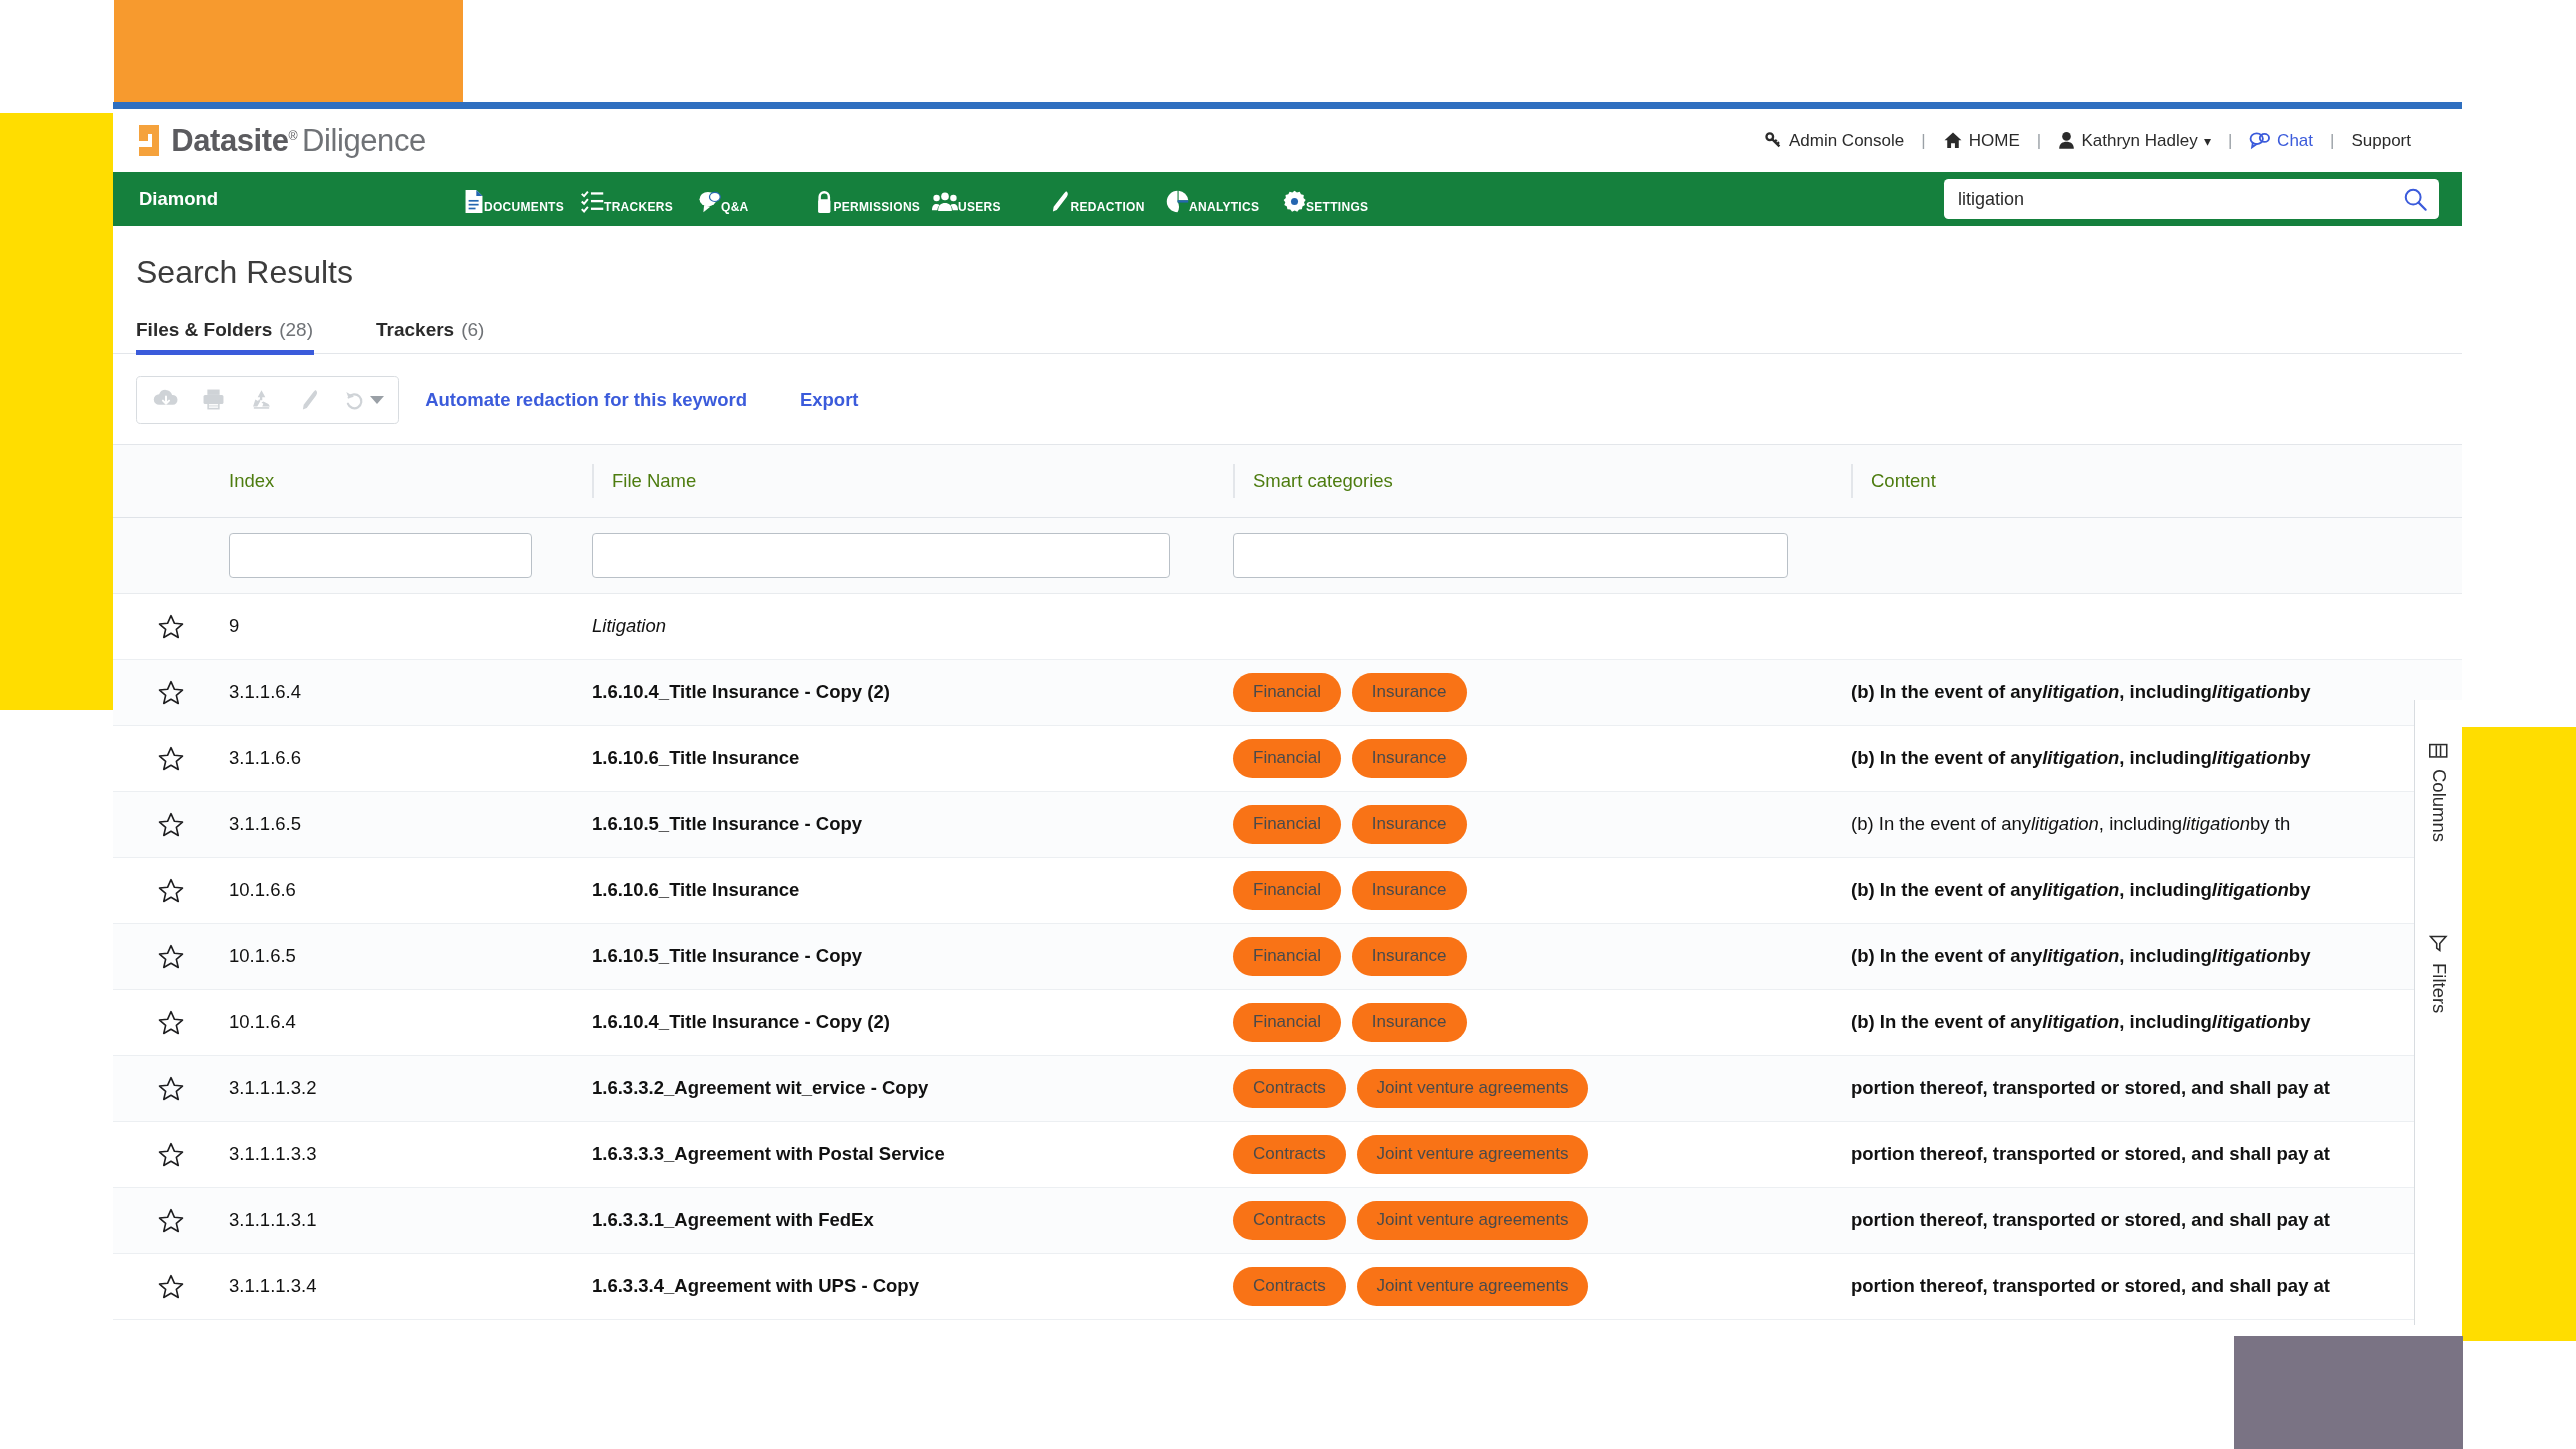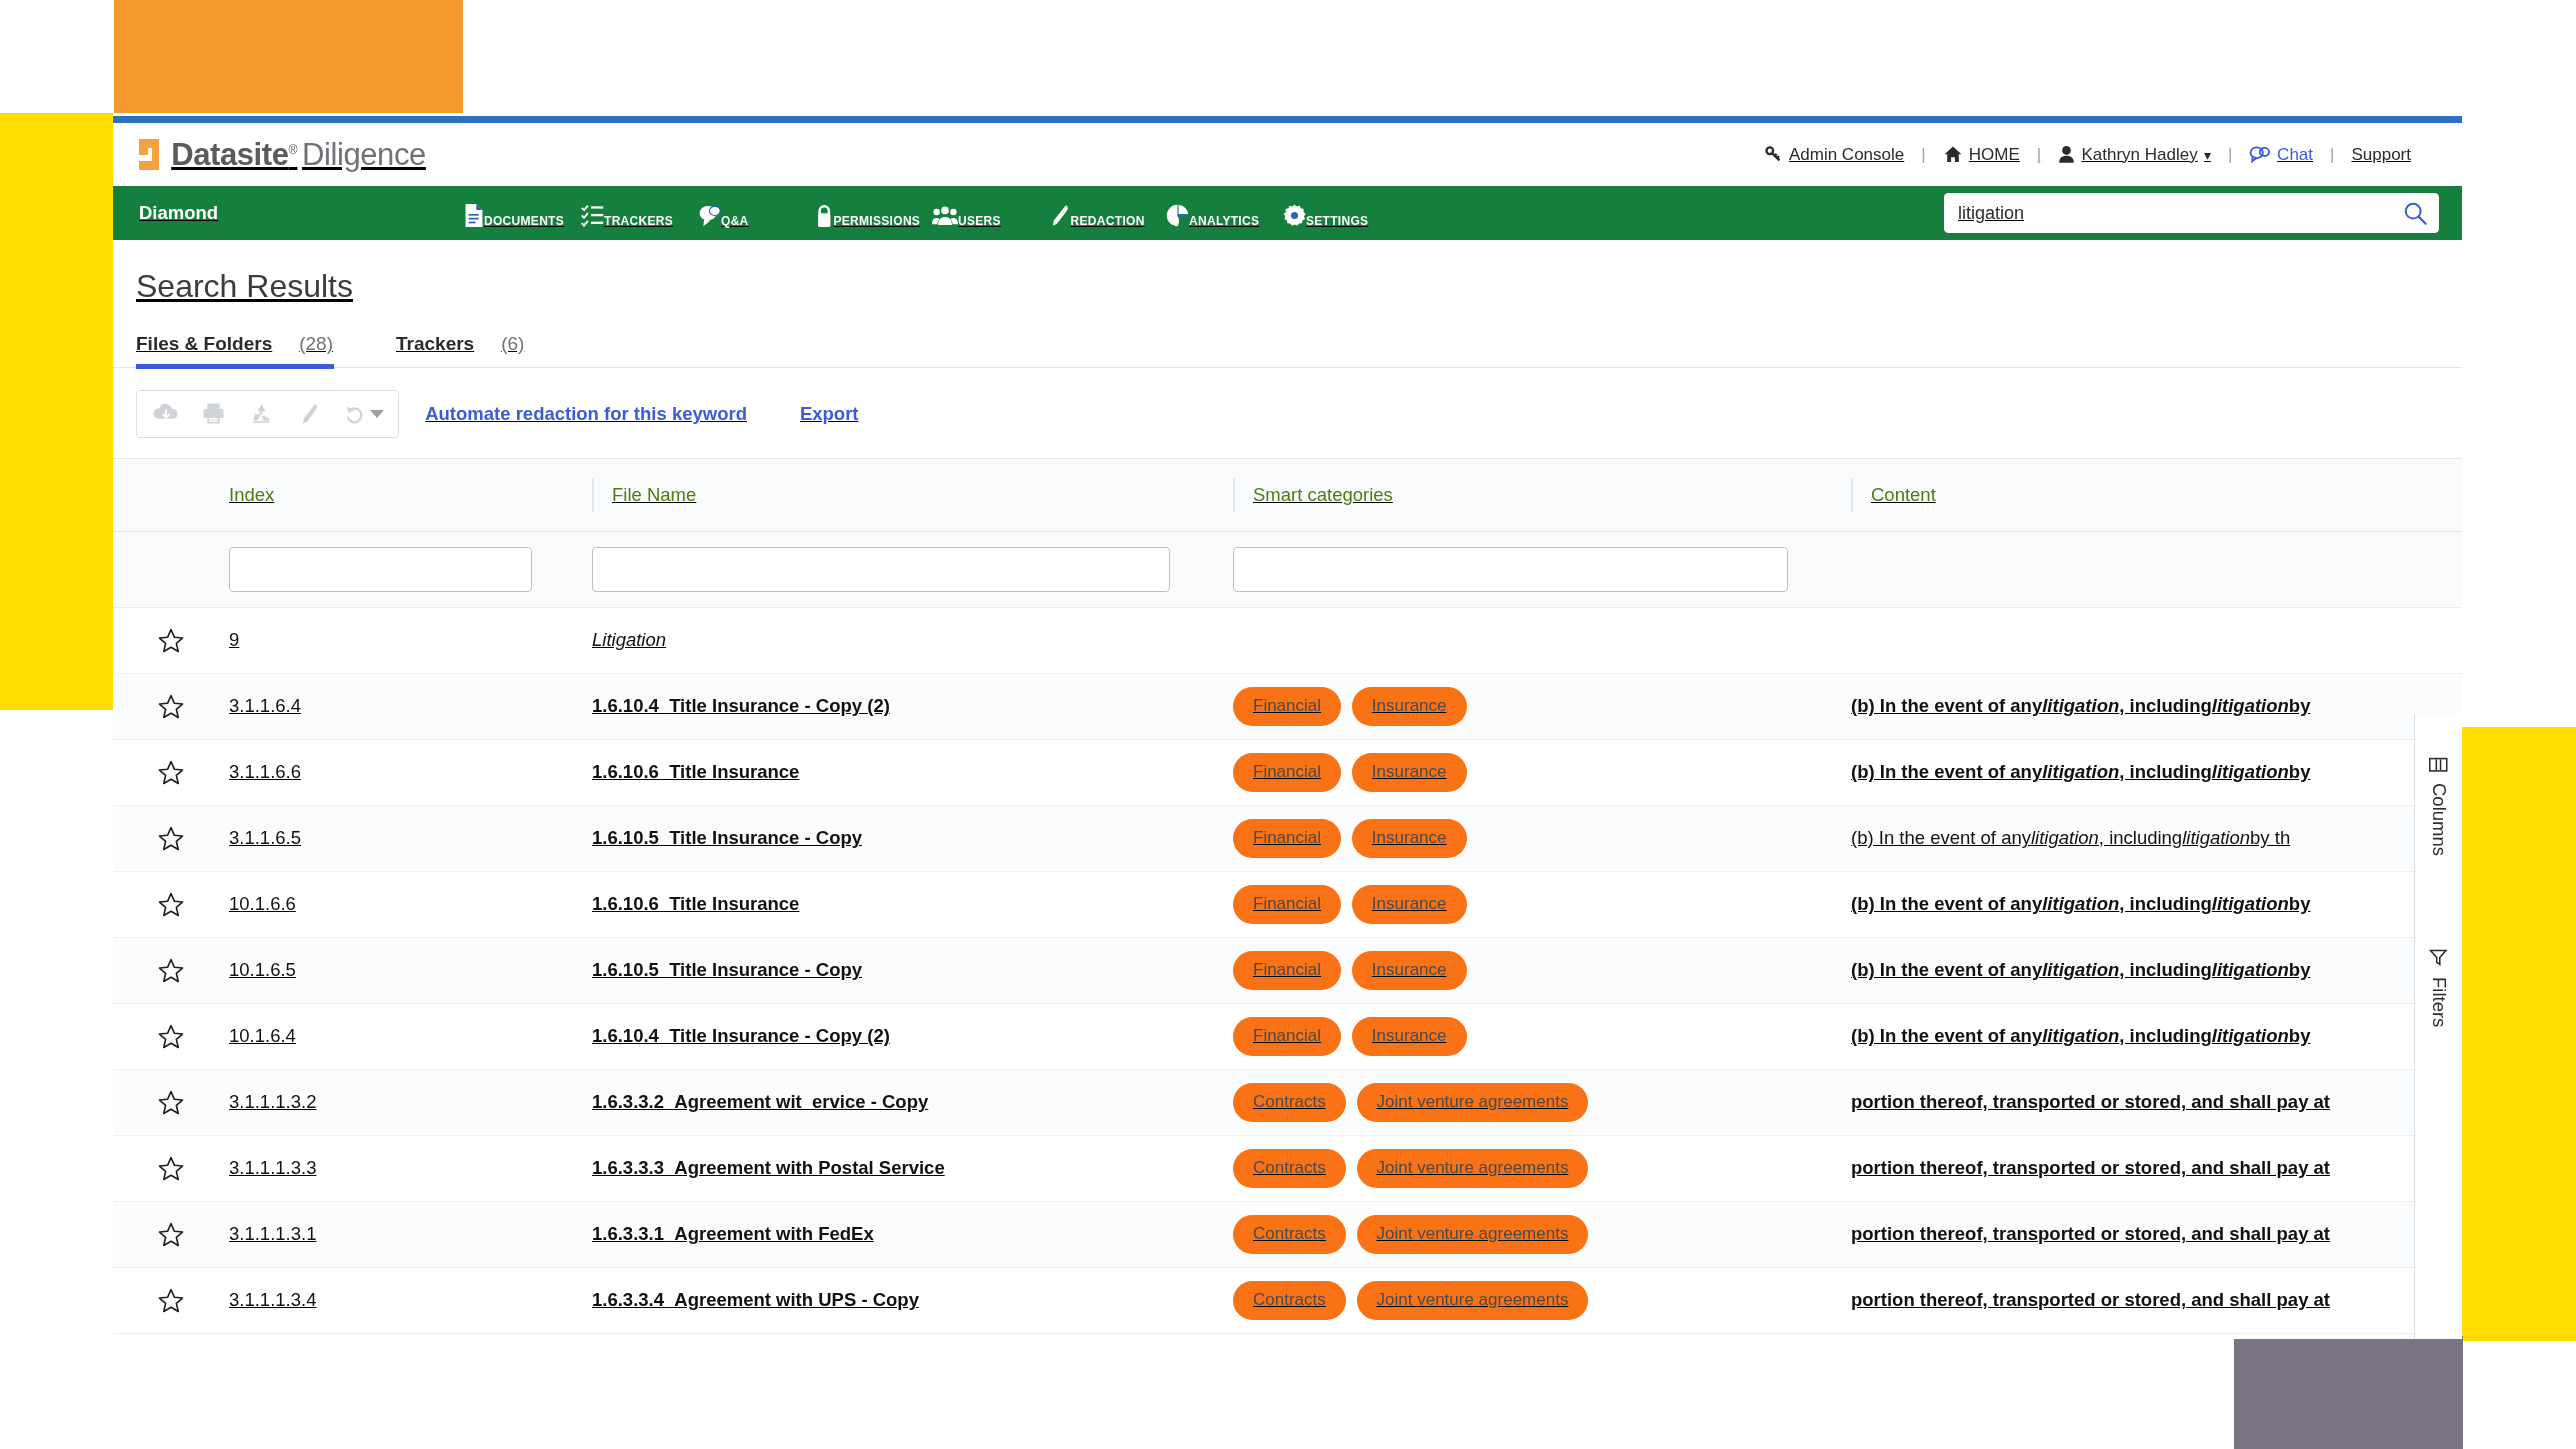--- a/index.html
+++ b/index.html
@@ -12,21 +12,21 @@
   #root { position: relative; width: 2576px; height: 1449px; background:#fff; }
 
   
   .deco { position: absolute; }
   .deco-orange { left: 114px; top: 0; width: 349px; height: 113px; background: #f79a2e; }
   .deco-yellow-left { left: 0; top: 113px; width: 113px; height: 597px; background: #ffdd00; }
   .deco-yellow-right { left: 2462px; top: 727px; width: 114px; height: 614px; background: #ffdd00; }
   .deco-gray { left: 2234px; top: 1336px; width: 229px; height: 114px; background: #7a7384; }
 
   
-  .app { position: absolute; left: 113px; top: 116px; width: 2349px; height: 1223px; background:#fff; overflow:hidden;text-decoration:underline; }
+  .app { position: absolute; left: 113px; top: 102px; width: 2349px; height: 1223px; background:#fff; overflow:hidden; }
 
   .topstrip { height: 7px; background: #2f6fc0; width: 100%; }
 
   
   .utilbar {
     height: 63px; background:#fff; display:flex; align-items:center;
     padding: 0 51px 0 26px; position: relative;
   }
   .logo { display: flex; align-items: center; gap: 6.2px; }
   .logo-mark { width: 26px; height: 31px; position: relative; }
@@ -61,21 +61,21 @@
   .searchbox input {
     border:0; outline:0; flex:1; font-size: 18px; color:#2b2b2b;
     font-family:"Liberation Sans", sans-serif; background: transparent;
   }
 
   
   .page { padding: 0 0 0 0; position: relative; height: calc(100% - 124px); }
   .pagetitle { font-size: 32px; color:#3c3c3c; padding: 28px 0 0 23px; font-weight: 400;}
 
   .tabs { display:flex; align-items:flex-end; margin-top: 28px; padding-left: 23px; border-bottom: 1.5px solid #e3e6ea; }
-  .tab { display:flex; align-items:baseline; gap: 27px; padding: 0 32px 12.4px 0; margin-right: 31px; position:relative; cursor:pointer;}
+  .tab { display:flex; align-items:baseline; gap: 7px; padding: 0 32px 12.4px 0; margin-right: 31px; position:relative; cursor:pointer;}
   .tab .t { font-size: 19px; font-weight: 700; color:#2b2b2b; }
   .tab .c { font-size: 19px; color:#6f7276; }
   .tab.active::after { content:""; position:absolute; left:0; right:31px; bottom:-1.5px; height:4.6px; background:#3b5bdb; }
 
   
   .toolbar { display:flex; align-items:center; padding: 21.6px 0 20px 23px; gap: 0; }
   .btngroup { display:flex; align-items:center; border:0.8px solid #d8dce0; border-radius:4.6px; height:48px; padding: 0 4.6px; }
   .tbtn { width: 48px; height:46px; display:flex; align-items:center; justify-content:center; cursor:pointer; }
   .tbtn.dd { width: 60px; gap:4.6px; }
   .caret { width:0;height:0;border-left:7px solid transparent;border-right:7px solid transparent;border-top:8.5px solid #9aa0a6; }

